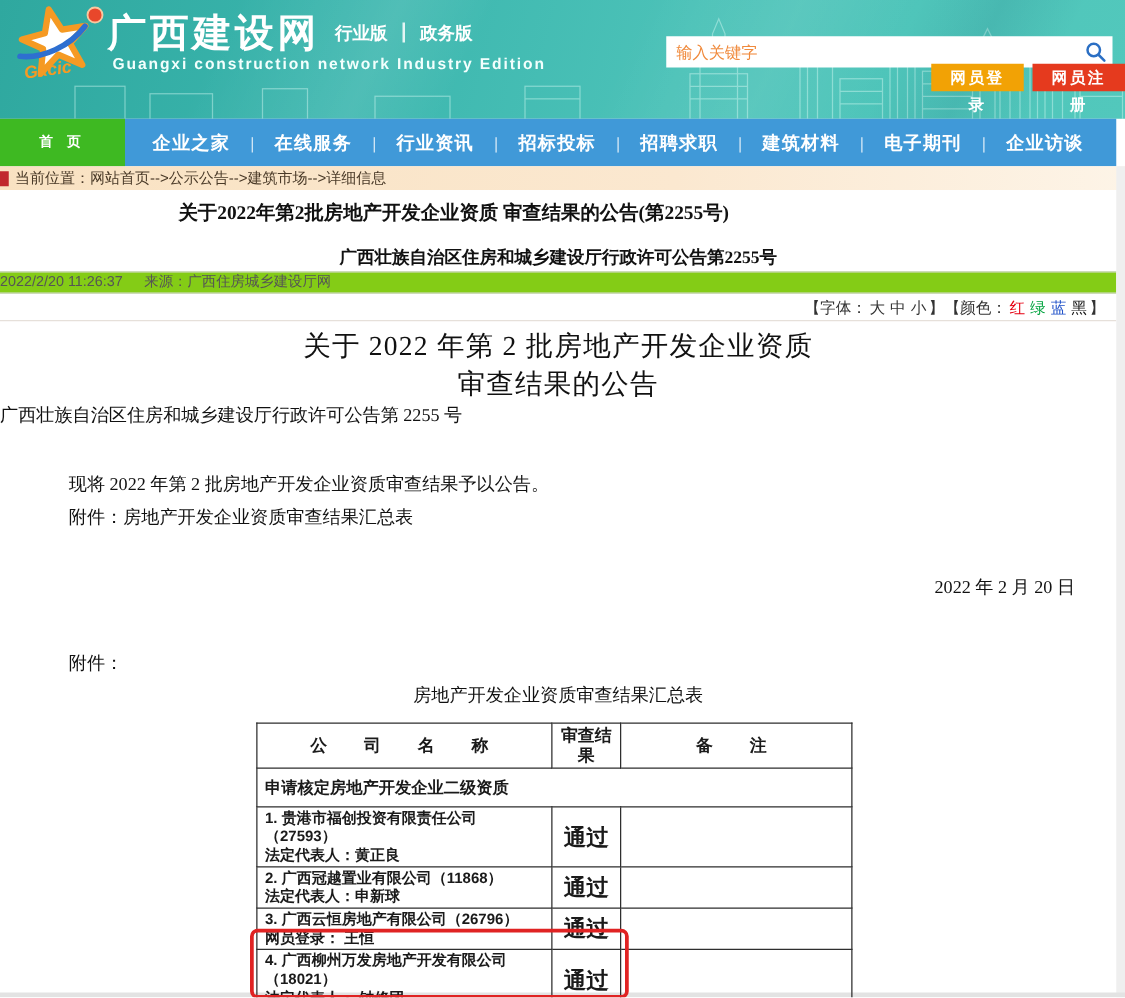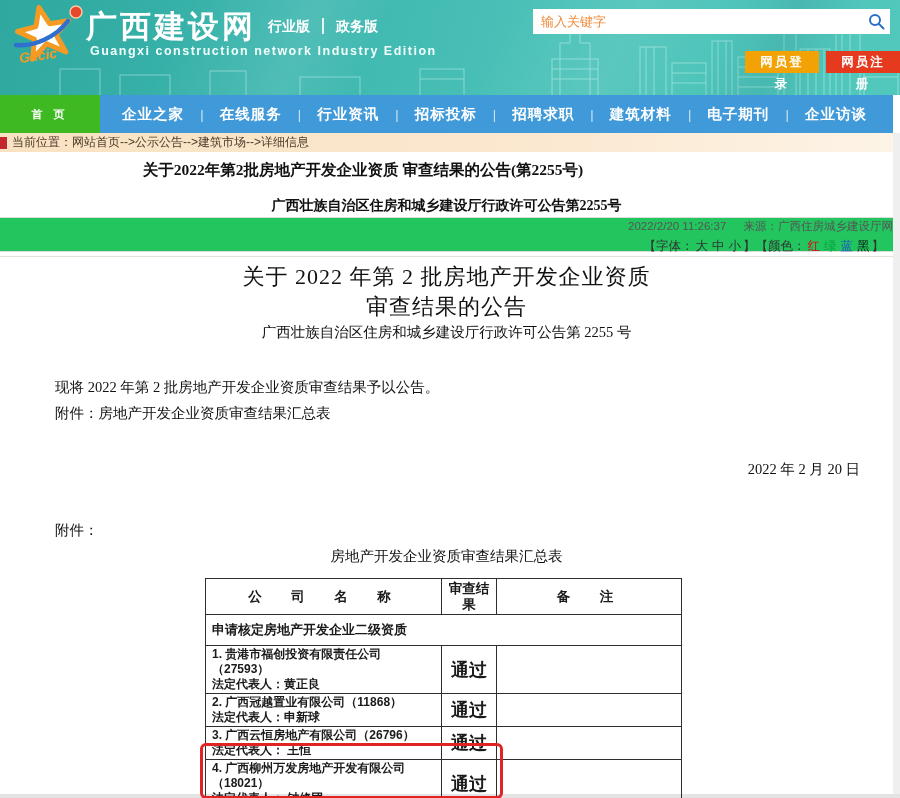--- a/index.html
+++ b/index.html
@@ -15,21 +15,21 @@
       linear-gradient(115deg, rgba(255,255,255,0) 20%, rgba(255,255,255,.10) 34%, rgba(255,255,255,0) 42%),
       linear-gradient(115deg, rgba(255,255,255,0) 55%, rgba(255,255,255,.08) 68%, rgba(255,255,255,0) 78%),
       linear-gradient(115deg, rgba(0,60,70,0) 78%, rgba(0,60,90,.10) 85%, rgba(0,60,70,0) 92%); }
   .skyline { position:absolute; left:0; bottom:-4px; width:900px; height:86px; opacity:.55; }
   .logo { position:absolute; left:4px; top:1px; width:86px; height:70px; }
   .brand { position:absolute; left:86px; top:6px; white-space:nowrap; }
   .brand-cn { font-size:31px; font-weight:bold; color:#ffffff; letter-spacing:3px; }
   .brand-editions { font-size:14px; font-weight:bold; color:#ffffff; margin-left:12px; vertical-align:6px; }
   .brand-editions .ed + .ed { border-left:2px solid rgba(255,255,255,.85); padding-left:12px; margin-left:12px; }
   .brand-en { position:absolute; left:90px; top:44px; font-size:12.5px; font-weight:bold; color:#f2fffd; letter-spacing:1.5px; white-space:nowrap; }
-  .search-box { position:absolute; left:533px; top:9px; width:357px; height:25px; background:#ffffff; display:flex; align-items:center; }
+  .search-box { position:absolute; left:533px; top:29px; width:357px; height:25px; background:#ffffff; display:flex; align-items:center; }
   .search-input { flex:1; height:100%; border:0; outline:none; padding:0 8px; font-size:13px; color:#333; background:transparent; }
   .search-input::placeholder { color:#f08a3c; opacity:1; }
   .search-btn { width:28px; height:25px; border:0; background:transparent; cursor:pointer; display:flex; align-items:center; justify-content:center; }
   .hdr-btns { position:absolute; top:51px; left:745px; display:flex; gap:7px; }
   .hdr-btn { height:22px; padding:0 12px; border:0; color:#ffffff; font-size:12.5px; font-weight:bold; letter-spacing:2px; cursor:pointer; line-height:22px; }
   .btn-login { background:#f2a205; }
   .btn-register { background:#e53a1e; }
 
   
   .nav { position:absolute; left:0; top:95px; width:893px; height:38px; background:#4099d8; display:flex; }
@@ -42,33 +42,33 @@
   .breadcrumb { position:absolute; left:0; top:133px; width:900px; height:19px;
     background:linear-gradient(to right,#f9e2c2 0%,#fbe8d0 60%,#fdf4e7 100%); display:flex; align-items:center; }
   .crumb-mark { position:absolute; left:0; top:4px; width:7px; height:12px; background:#c1272d; }
   .crumb-text { margin-left:12px; font-size:12px; color:#4a3a28; cursor:pointer; }
 
   
   .doc-title { position:absolute; left:0; top:160px; width:726px; text-align:center;
     font-family:"Liberation Serif","DejaVu Serif",serif; font-size:15.5px; font-weight:bold; color:#111; }
   .doc-subtitle { position:absolute; left:0; top:197px; width:893px; text-align:center;
     font-family:"Liberation Serif","DejaVu Serif",serif; font-size:14px; font-weight:bold; color:#111; }
-  .meta-bar { position:absolute; left:0; top:217px; width:893px; height:35px; background:#22c55e;
-    border-top:1px solid #dcdcdc; border-bottom:1px solid #dcdcdc; text-align:right; font-size:11.5px; color:#555; line-height:17px; }
+  .meta-bar { position:absolute; left:0; top:217px; width:893px; height:18px; background:#84cc16;
+    border-top:1px solid #dcdcdc; border-bottom:1px solid #dcdcdc; text-align:left; font-size:11.5px; color:#555; line-height:17px; }
   .meta-bar .meta-source { margin-left:14px; }
   .view-controls { position:absolute; right:16px; top:238px; font-size:12.5px; color:#333; white-space:nowrap; }
   .view-controls .opt { cursor:pointer; margin:0 2px; }
   .view-controls .bracket { color:#333; }
   .hairline { position:absolute; left:0; top:256px; width:893px; height:1px; background:#e6e0da; }
 
   
   .serif { font-family:"Liberation Serif","DejaVu Serif",serif; color:#111; }
   .headline1 { position:absolute; left:0; top:262px; width:893px; text-align:center; font-size:22px; letter-spacing:1px; }
   .headline2 { position:absolute; left:0; top:292px; width:893px; text-align:center; font-size:22px; letter-spacing:1px; }
-  .docnum    { position:absolute; left:0; top:323px; width:893px; text-align:center; font-size:14.5px; }
+  .docnum    { position:absolute; left:0; top:323px; width:893px; font-size:14.5px; }
   .para      { position:absolute; left:55px; top:378px; font-size:14.5px; }
   .attach-inline { position:absolute; left:55px; top:404px; font-size:14.5px; }
   .sig-org   { position:absolute; right:28px; top:432px; font-size:14.5px; }
   .sig-date  { position:absolute; right:40px; top:460px; font-size:14.5px; }
   .attach-label { position:absolute; left:55px; top:521px; font-size:14.5px; }
   .table-title { position:absolute; left:0; top:547px; width:893px; text-align:center; font-size:14.5px; }
 
   
   .table-wrap { position:absolute; left:205px; top:578px; width:476px; z-index:2; }
   table.results { border-collapse:collapse; width:476px; table-layout:fixed;
@@ -237,21 +237,21 @@
             <td class="cell-company">
               <div>2. 广西冠越置业有限公司（11868）</div>
               <div>法定代表人：申新球</div>
             </td>
             <td class="cell-result">通过</td>
             <td class="cell-remark"></td>
           </tr>
           <tr class="data-row">
             <td class="cell-company">
               <div>3. 广西云恒房地产有限公司（26796）</div>
-              <div>法定代表人： 王恒</div>
+              <div>网员登录： 王恒</div>
             </td>
             <td class="cell-result">通过</td>
             <td class="cell-remark"></td>
           </tr>
           <tr class="data-row highlighted">
             <td class="cell-company">
               <div>4. 广西柳州万发房地产开发有限公司（18021）</div>
               <div>法定代表人： 钟修团</div>
             </td>
             <td class="cell-result">通过</td>

